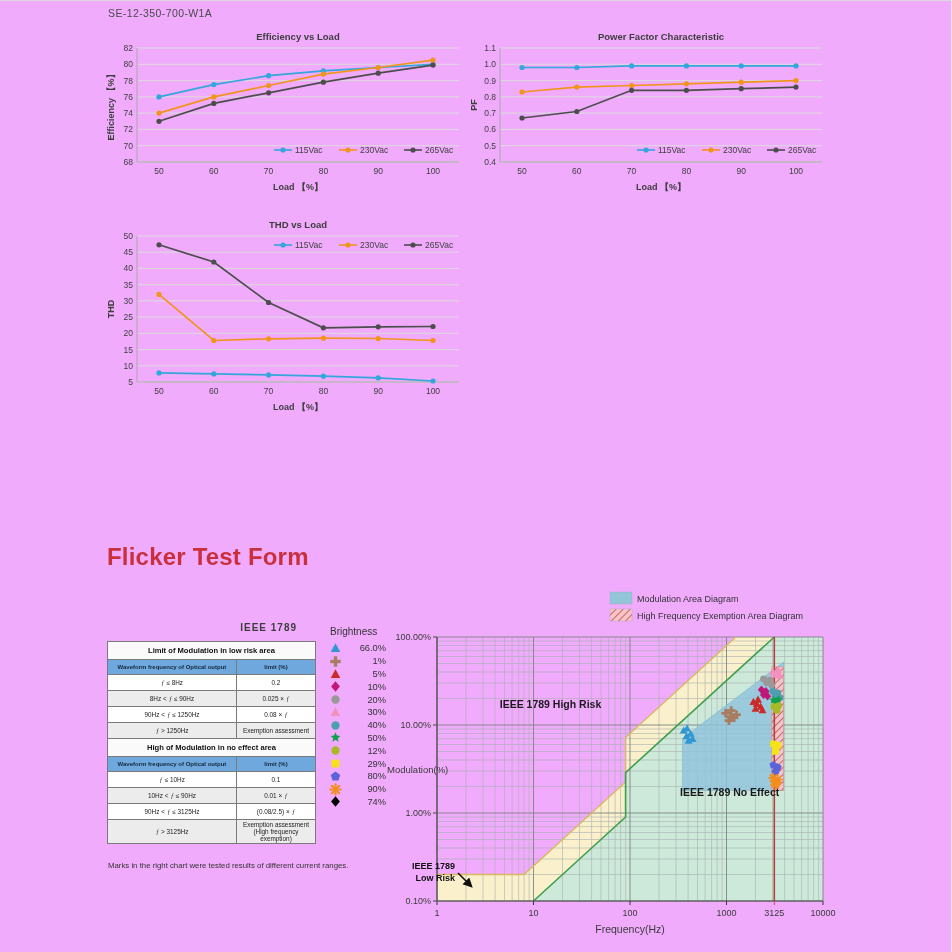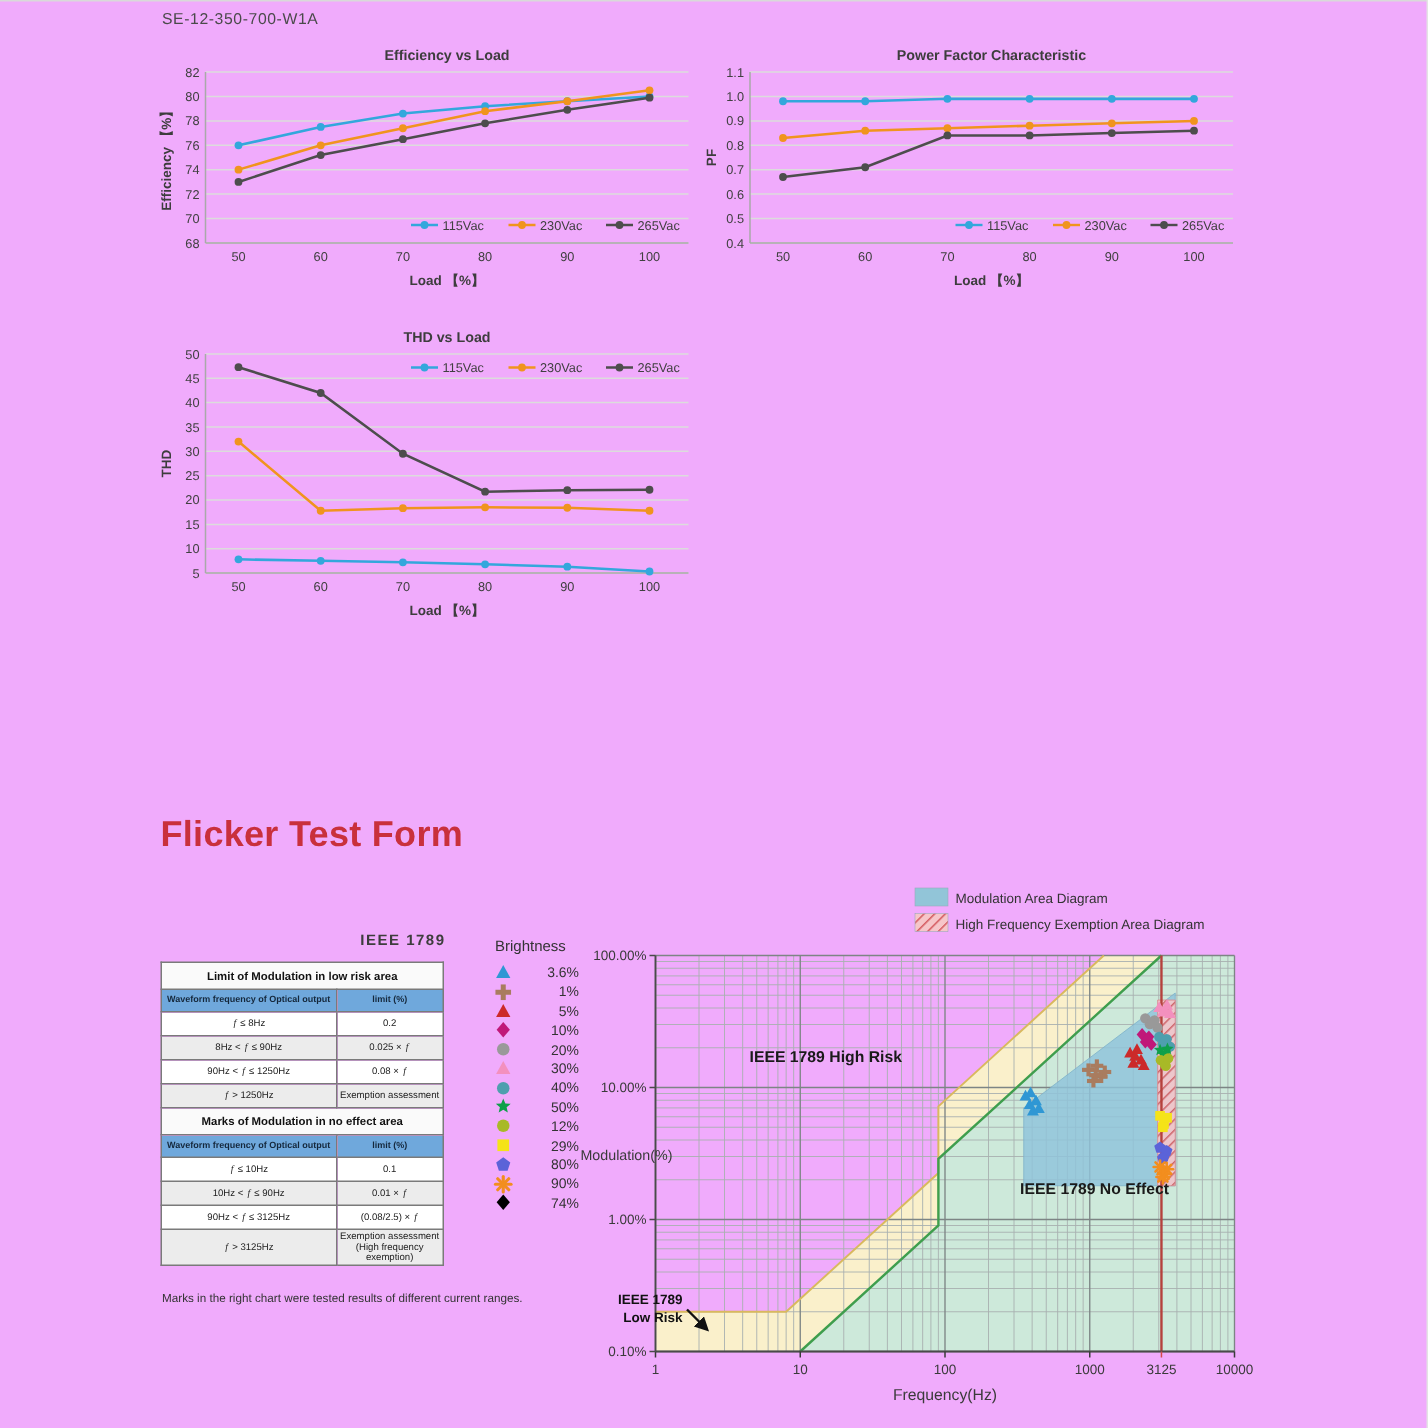--- a/index.html
+++ b/index.html
@@ -19,21 +19,21 @@
   svg text{font-family:"Liberation Sans","DejaVu Sans",sans-serif;}
   .tick{font-size:8.5px;fill:#404040;}
   .ctitle{font-size:9.5px;font-weight:bold;fill:#3d3d3d;}
   .alabel{font-size:9px;font-weight:bold;fill:#3d3d3d;}
   .ftick{font-size:9px;fill:#3a3a3a;}
   .fzone{font-size:10.5px;font-weight:bold;fill:#1a1a1a;}
   .flegend{font-size:9px;fill:#333;}
   .flr{font-size:9px;font-weight:bold;fill:#111;}
 
   
-  #ieee-table{position:absolute;left:107px;top:641px;width:189px;border-collapse:collapse;
+  #ieee-table{position:absolute;left:107px;top:641px;width:209px;border-collapse:collapse;
               border:1.5px solid #555;table-layout:fixed;}
   #ieee-table td{border:1px solid #7a7a7a;overflow:hidden;}
   .t-title{font-size:7.6px;font-weight:bold;text-align:center;height:15px;background:#fafafa;color:#111;}
   .t-head{font-size:6px;font-weight:bold;text-align:center;background:#6FA8DC;color:#15283c;height:12px;}
   .t-cell{font-size:6.4px;text-align:center;color:#222;height:13px;padding:1px 2px;background:#fff;}
   tr.alt .t-cell{background:#ececec;}
   .mf{font-family:"Liberation Serif","DejaVu Serif",serif;font-style:italic;padding:0 1px;}
 
   
   #brightness-legend{position:absolute;left:328px;top:626px;width:58px;}
@@ -298,21 +298,21 @@
         </tr>
         <tr class="">
           <td class="t-cell">90Hz &lt; <i class="mf">f</i> ≤ 1250Hz</td>
           <td class="t-cell">0.08 × <i class="mf">f</i></td>
         </tr>
         <tr class="alt">
           <td class="t-cell"><i class="mf">f</i> &gt; 1250Hz</td>
           <td class="t-cell">Exemption assessment</td>
         </tr>
         <tr>
-          <td class="t-title" colspan="2">Marks of Modulation in no effect area</td>
+          <td class="t-title" colspan="2">High of Modulation in no effect area</td>
         </tr>
         <tr>
           <td class="t-head">Waveform frequency of Optical output</td>
           <td class="t-head">limit (%)</td>
         </tr>
         <tr class="">
           <td class="t-cell"><i class="mf">f</i> ≤ 10Hz</td>
           <td class="t-cell">0.1</td>
         </tr>
         <tr class="alt">
@@ -330,21 +330,21 @@
       </tbody>
     </table>
 
   <div id="brightness-legend">
     <div class="b-title">Brightness</div>
     <div id="brightness-items">
         <div class="b-row">
           <svg width="15" height="13" viewBox="0 0 15 13">
             <path d="M7.50,1.30 L12.28,9.93 L2.72,9.93 Z" fill="#2F97D4"></path>
           </svg>
-          <span class="b-label">3.6%</span>
+          <span class="b-label">66.0%</span>
         </div>
         <div class="b-row">
           <svg width="15" height="13" viewBox="0 0 15 13">
             <g fill="#A97C5F">
               <rect x="2.30" y="4.84" width="10.40" height="3.33"></rect>
               <rect x="5.84" y="1.30" width="3.33" height="10.40"></rect>
             </g>
           </svg>
           <span class="b-label">1%</span>
         </div>

